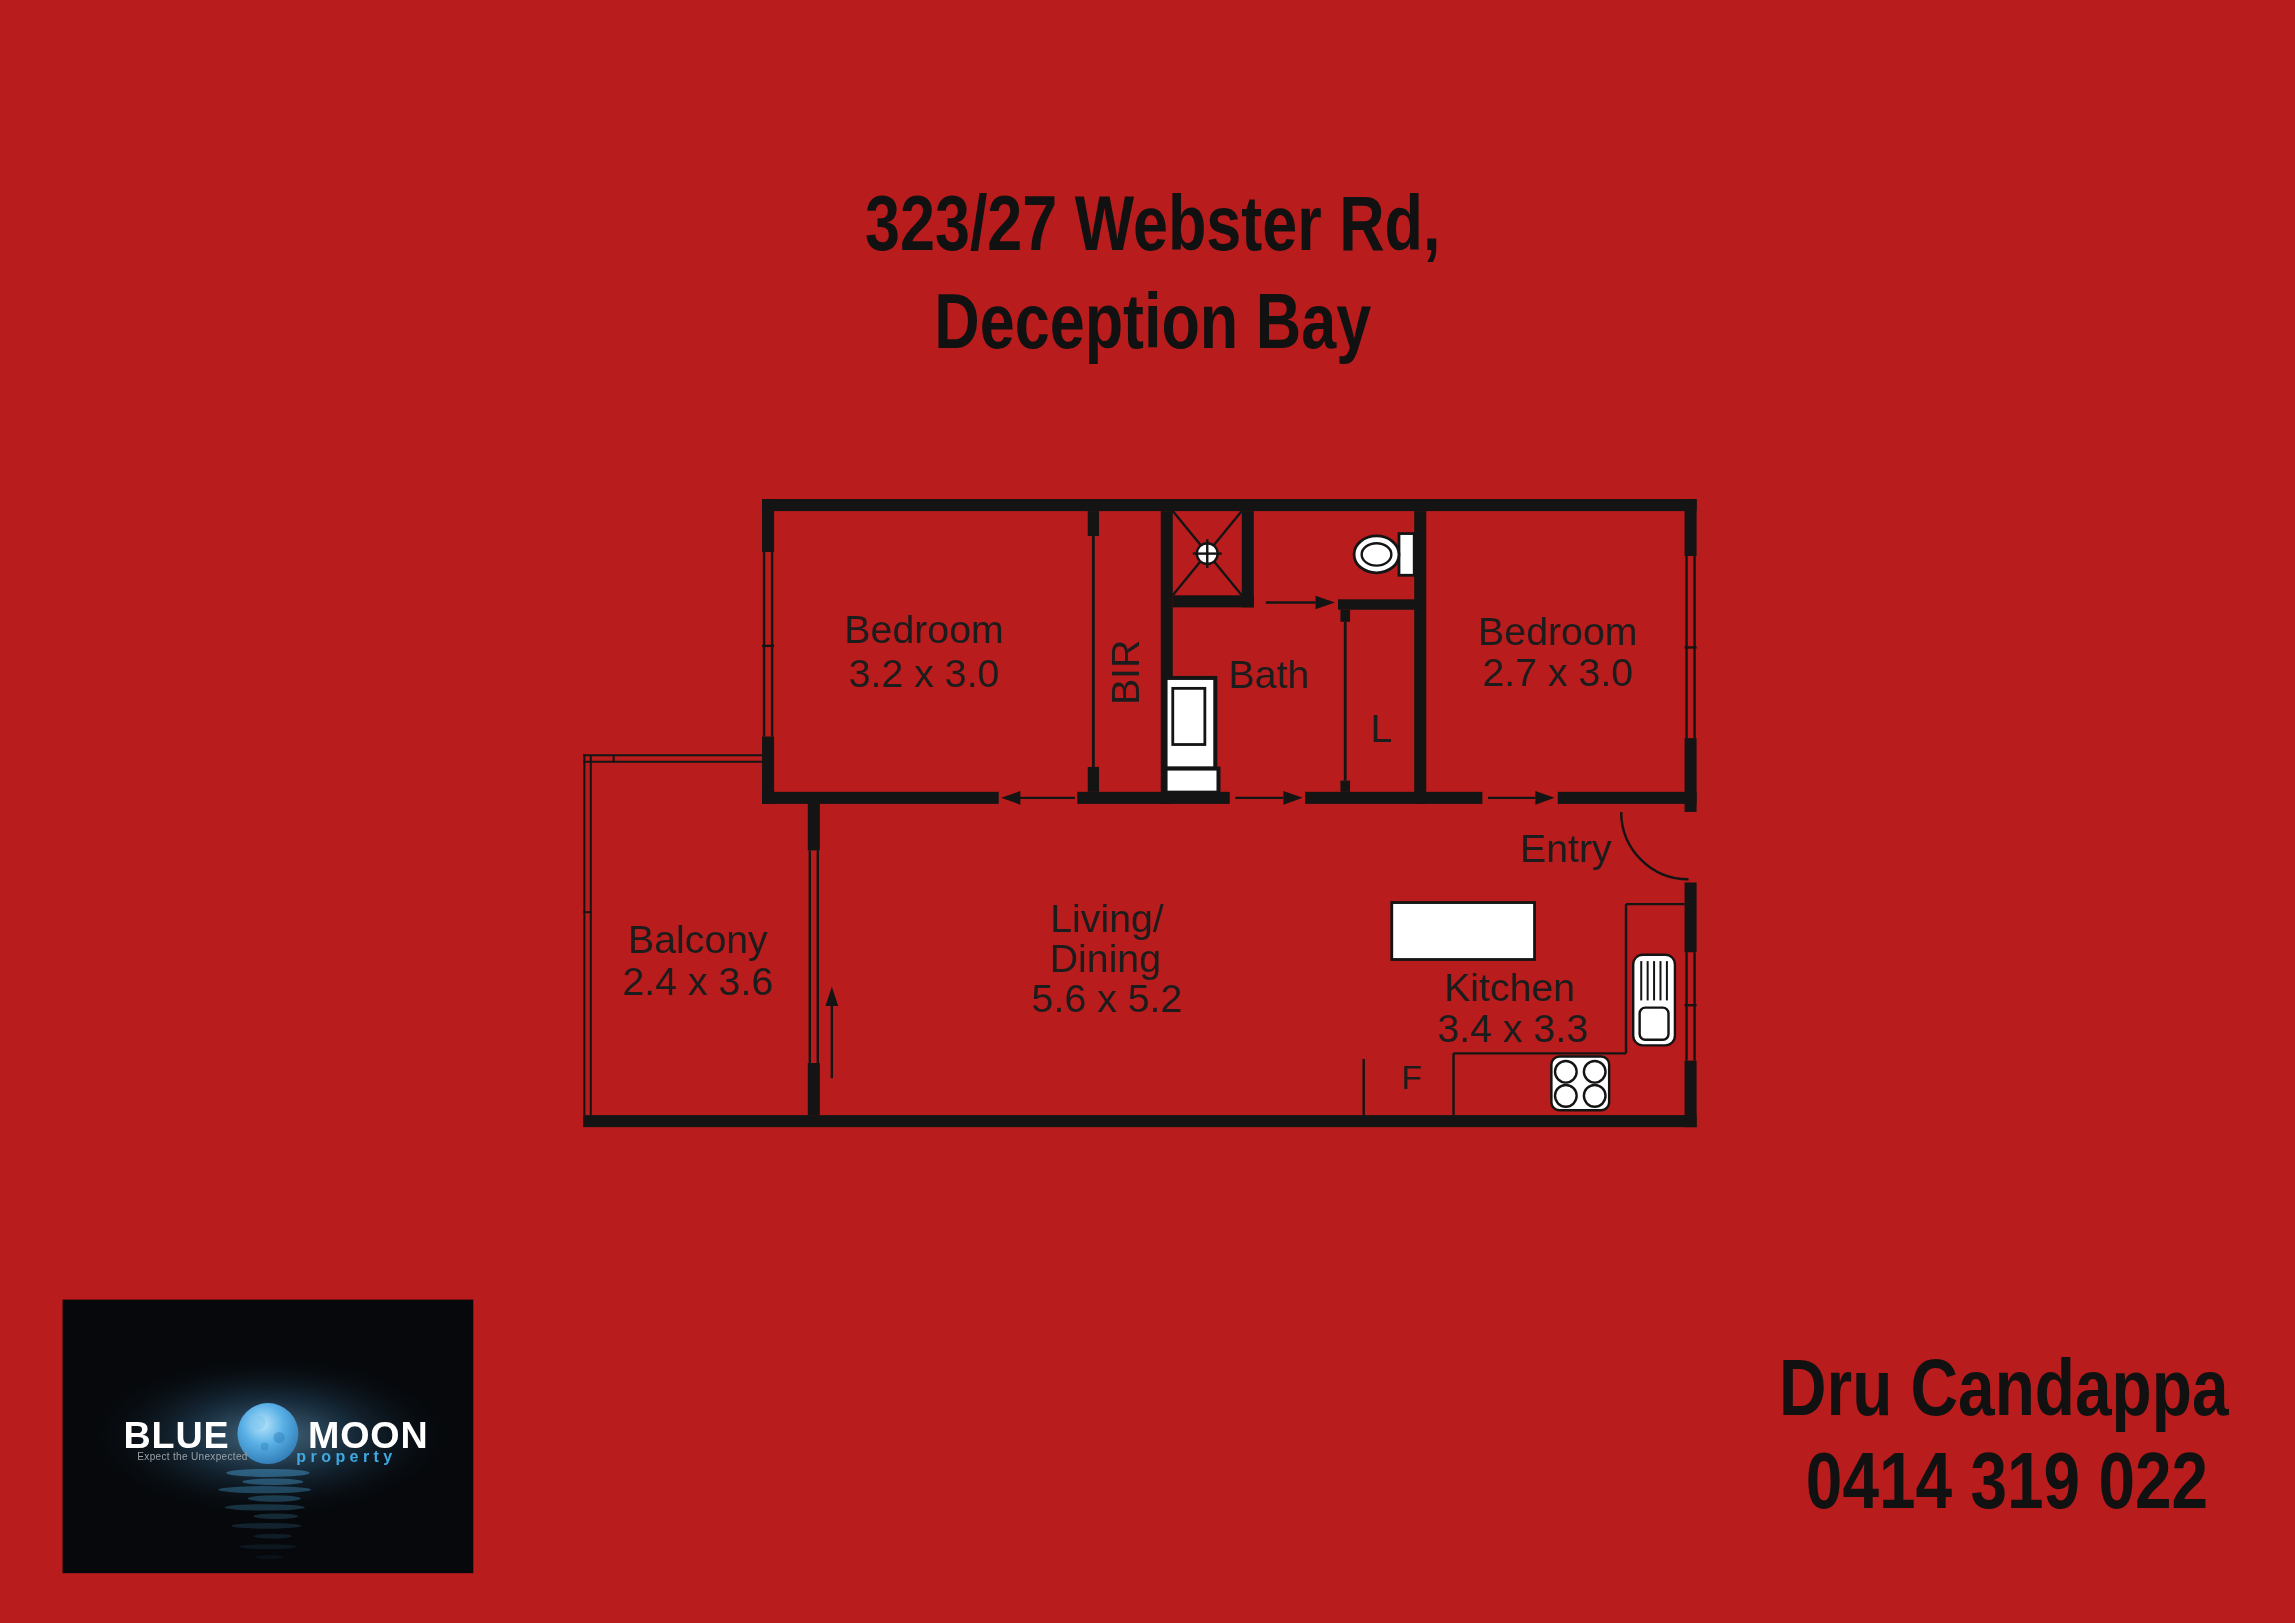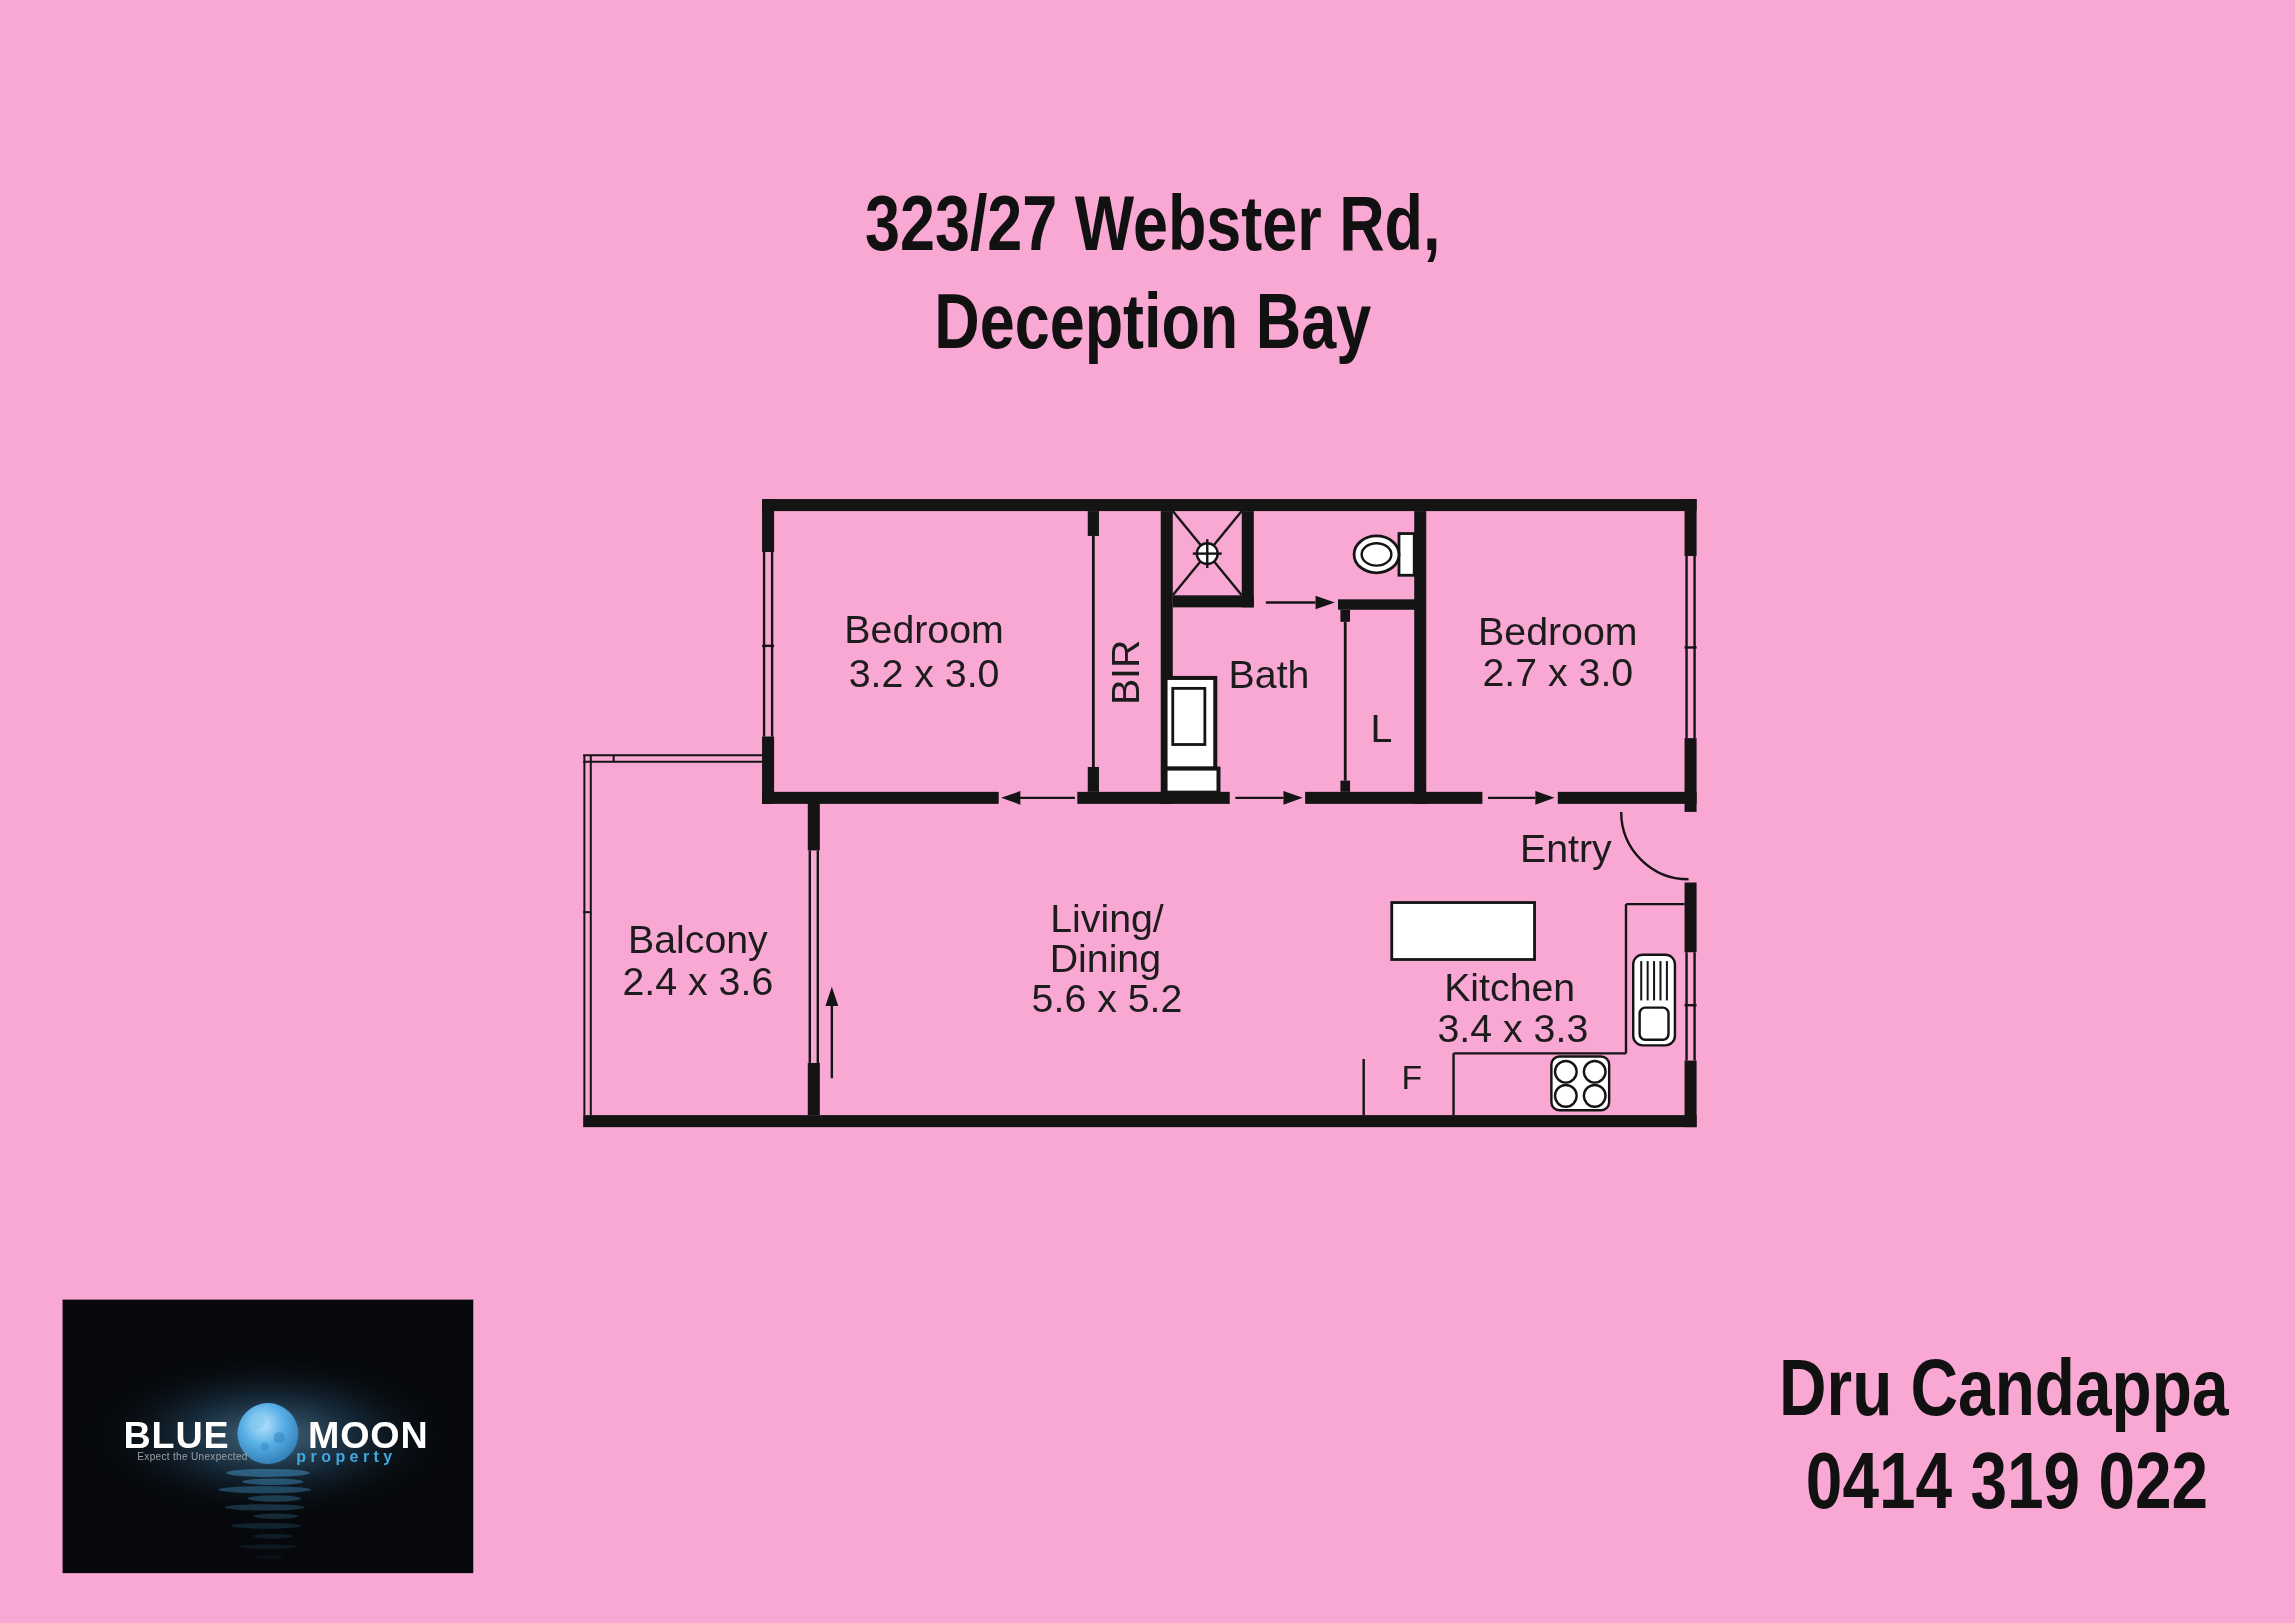--- a/index.html
+++ b/index.html
@@ -1,16 +1,16 @@
 <!DOCTYPE html>
 <html style="font-size:13px"><head>
 <meta charset="utf-8">
 <style>
   html,body{margin:0;padding:0;background:#ffffff;}
-  .canvas{position:relative;width:2295px;height:1623px;background:#f9a8d4;overflow:hidden;
+  .canvas{position:relative;width:2295px;height:1623px;background:#b91c1c;overflow:hidden;
           font-family:"Liberation Sans", sans-serif;}
   svg text{font-family:"Liberation Sans", sans-serif;}
   .plan-label{fill:#1c1c1c;}
 </style>
 </head>
 <body>
 
 <div class="canvas">
 <svg width="2295" height="1623" viewBox="0 0 2861 2023" xmlns="http://www.w3.org/2000/svg">
 

